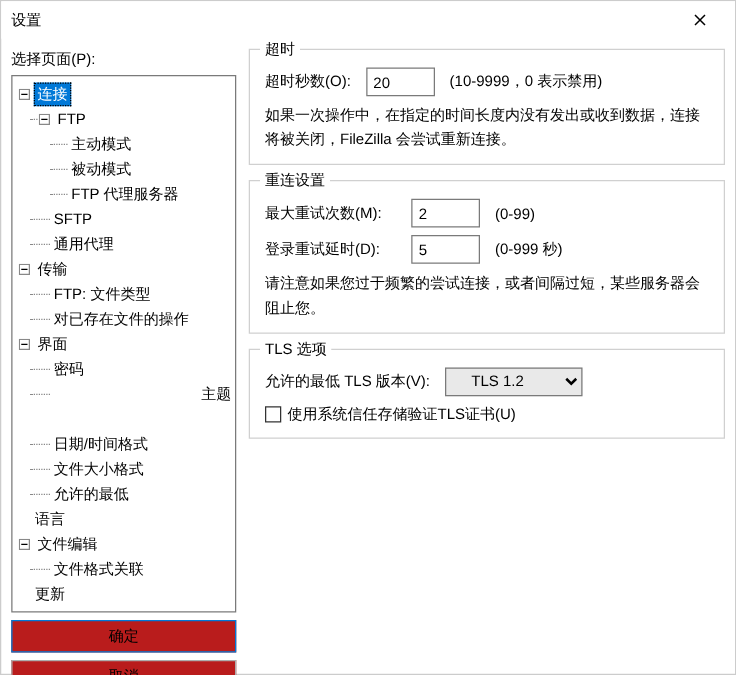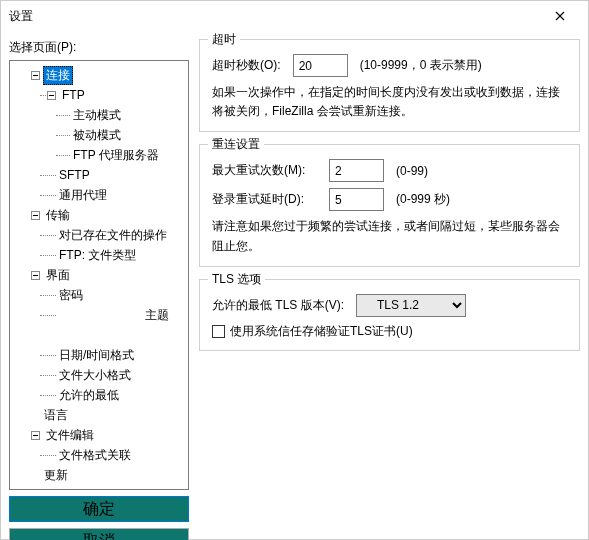--- a/index.html
+++ b/index.html
@@ -5,32 +5,32 @@
     * { box-sizing: border-box; margin: 0; padding: 0; }
     body { font-family: "Microsoft YaHei", "Segoe UI", sans-serif; font-size: 12px; background: #fff; }
     .window { width: 589px; height: 540px; border: 1px solid #ccc; background: #fff; display: flex; flex-direction: column; }
     .titlebar { height: 30px; display: flex; align-items: center; padding: 0 8px; background: #fff; }
     .titlebar-title { flex: 1; font-size: 12px; }
     .close-btn { width: 40px; height: 30px; display: flex; align-items: center; justify-content: center; cursor: pointer; }
     .close-btn svg { width: 10px; height: 10px; }
     .body { flex: 1; display: flex; padding: 8px; gap: 10px; }
     .left-pane { width: 180px; display: flex; flex-direction: column; }
     .left-label { margin-bottom: 4px; }
-    .tree-wrapper { flex: 1; border: 1px solid #7a7a7a; overflow-y: scroll; padding: 4px 16px; background: #fff; min-height: 0; }
+    .tree-wrapper { flex: 1; border: 1px solid #7a7a7a; overflow-y: scroll; padding: 4px 0; background: #fff; min-height: 0; }
     .tree-wrapper::-webkit-scrollbar { width: 17px; }
     .tree-wrapper::-webkit-scrollbar-track { background: #f0f0f0; }
     .tree-wrapper::-webkit-scrollbar-thumb { background: #c1c1c1; }
     .tree-node { display: flex; align-items: center; height: 20px; white-space: nowrap; cursor: pointer; }
     .tree-expander { width: 11px; height: 11px; flex-shrink: 0; display: flex; align-items: center; justify-content: center; margin-right: 2px; }
     .tree-expander svg { display: block; }
     .tree-dotted { display: inline-block; height: 1px; border-top: 1px dotted #888; flex-shrink: 0; }
     .tree-label { padding: 1px 3px; }
     .tree-label.selected { background: #0078d7; color: #fff; border: 1px dotted #000; padding: 0 2px; }
     .btn-group { margin-top: 6px; }
-    .btn { width: 100%; height: 26px; border: 1px solid #adadad; background: #0f766e; cursor: pointer; font-family: Liberation Serif, serif; font-size: 16px; margin-bottom: 6px; }
+    .btn { width: 100%; height: 26px; border: 1px solid #adadad; background: #b91c1c; cursor: pointer; font-family: Liberation Serif, serif; font-size: 12px; margin-bottom: 6px; }
     .btn:first-child { border: 1px solid #0078d7; }
     .right-pane { flex: 1; min-width: 0; }
     .fieldset { border: 1px solid #d0d0d0; margin-bottom: 12px; padding: 8px 12px 10px 12px; position: relative; }
     .fieldset-legend { position: absolute; top: -9px; left: 8px; background: #fff; padding: 0 4px; }
     .row { display: flex; align-items: center; margin: 6px 0; gap: 12px; }
     .row label.lbl { display: inline-block; }
     .text-input { width: 55px; height: 23px; border: 1px solid #7a7a7a; padding: 0 5px; font-family: inherit; font-size: 12px; }
     .hint { color: #000; }
     .desc { margin-top: 6px; line-height: 1.6; }
     .select { width: 110px; height: 23px; border: 1px solid #7a7a7a; background: #e9e9e9; font-family: inherit; font-size: 12px; padding: 0 16px; }
@@ -98,25 +98,25 @@
           <span class="tree-expander">
               <svg width="9" height="9">
                 <rect x="0.5" y="0.5" width="8" height="8" fill="#fff" stroke="#888"></rect>
                 <line x1="2" y1="4.5" x2="7" y2="4.5" stroke="#000"></line>
               </svg>
             </span>
           <span class="tree-label">传输</span>
         </div>
         <div class="tree-node" style="padding-left:14px;">
           <span class="tree-dotted" style="width:16px;"></span>
+          <span class="tree-label">FTP: 文件类型</span>
+        </div>
+        <div class="tree-node" style="padding-left:14px;">
+          <span class="tree-dotted" style="width:16px;"></span>
           <span class="tree-label">对已存在文件的操作</span>
-        </div>
-        <div class="tree-node" style="padding-left:14px;">
-          <span class="tree-dotted" style="width:16px;"></span>
-          <span class="tree-label">FTP: 文件类型</span>
         </div>
 
         <div class="tree-node" style="padding-left:4px;">
           <span class="tree-expander">
               <svg width="9" height="9">
                 <rect x="0.5" y="0.5" width="8" height="8" fill="#fff" stroke="#888"></rect>
                 <line x1="2" y1="4.5" x2="7" y2="4.5" stroke="#000"></line>
               </svg>
             </span>
           <span class="tree-label">界面</span>

